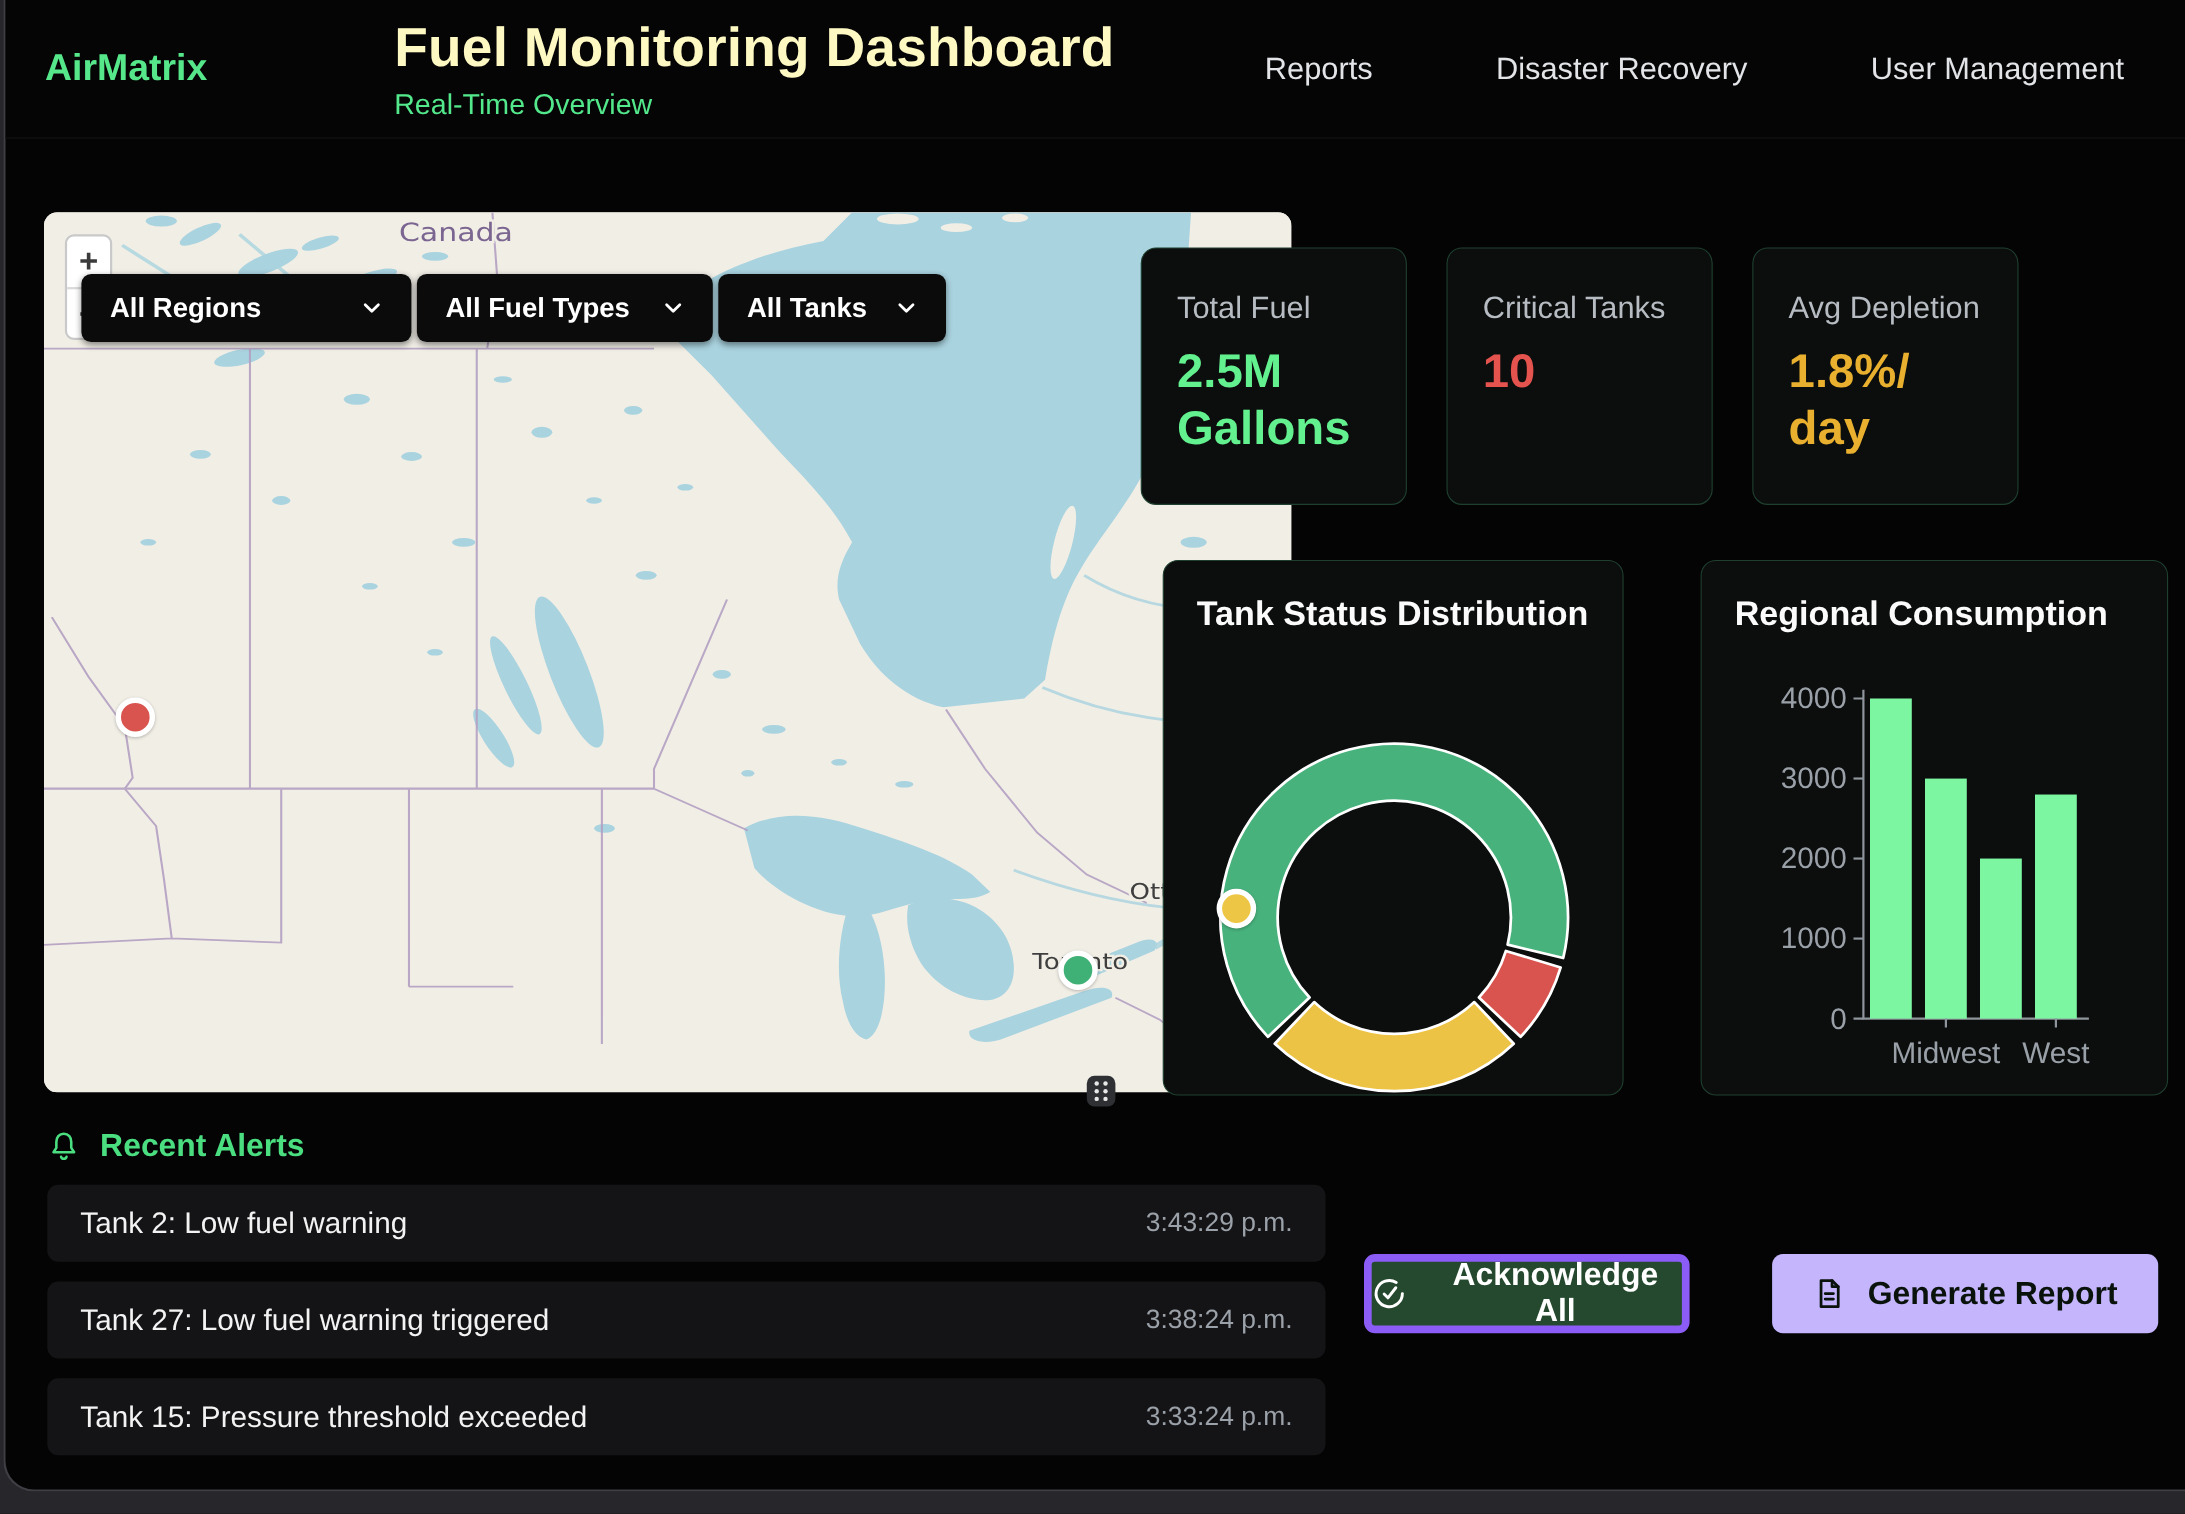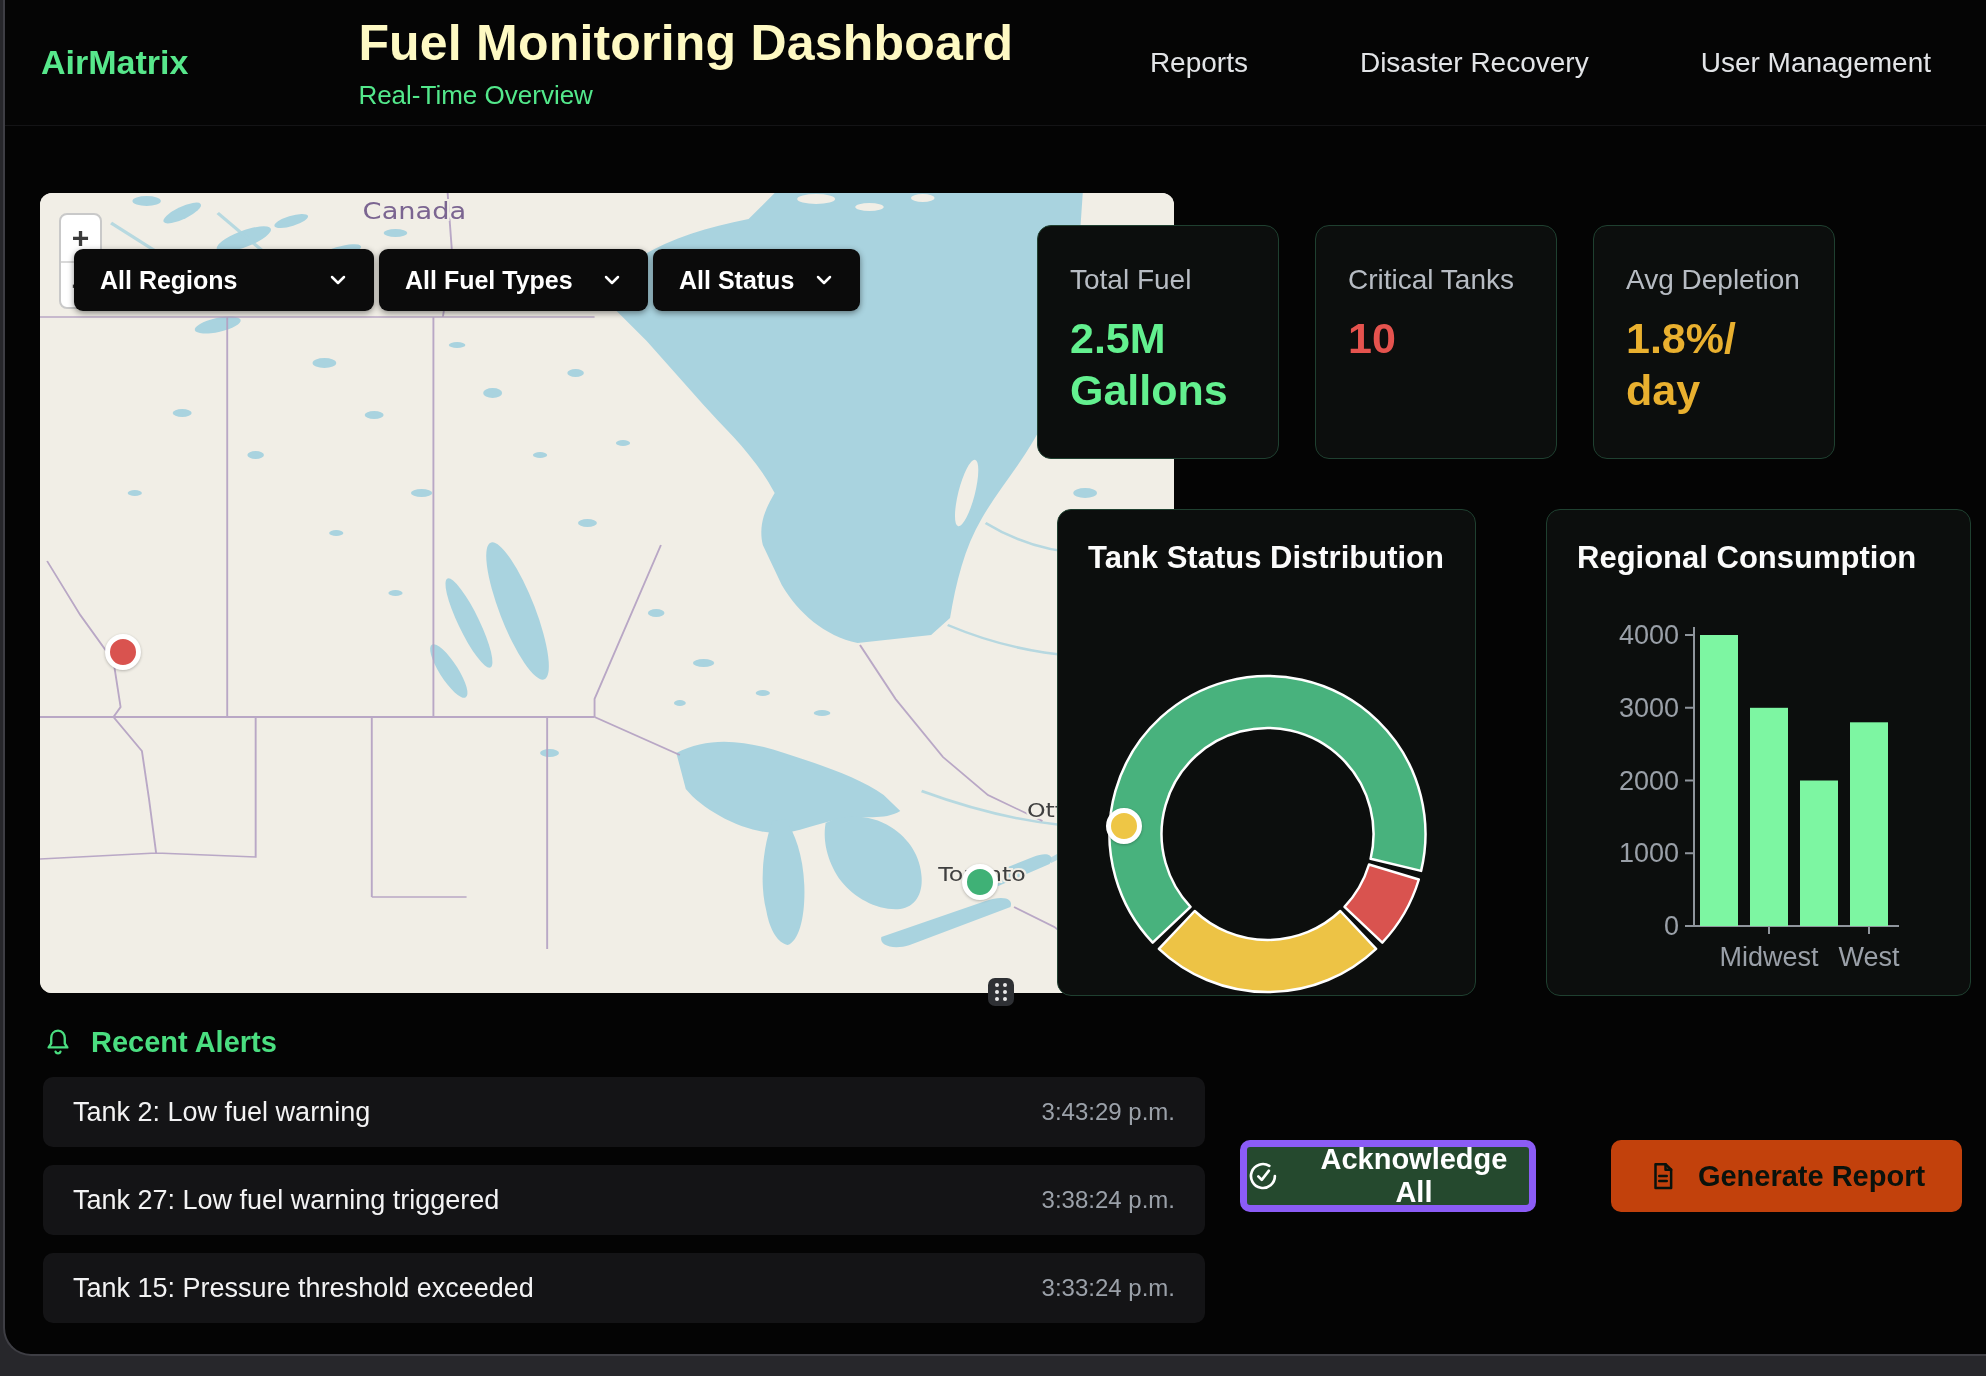--- a/index.html
+++ b/index.html
@@ -60,21 +60,21 @@
   .alerts-title { font-size:29px; font-weight:bold; color:#4ade80; }
   .alert-row { position:absolute; left:38px; width:1162px; height:70px; background:#141416;
     border-radius:10px; display:flex; align-items:center; justify-content:space-between;
     padding:0 30px; cursor:pointer;}
   .alert-text { font-size:27px; color:#f3f3f4; }
   .alert-time { font-size:24px; color:#9ba1a9; }
 
   .btn { position:absolute; height:72px; border-radius:10px; display:flex; align-items:center;
     justify-content:center; gap:20px; font-size:29px; font-weight:bold; cursor:pointer; border:0;}
   .btn-ack { left:1235px; top:1140px; width:296px; background:#25492e; border:7px solid #8b5cf6; color:#fff; }
-  .btn-gen { left:1606px; top:1140px; width:351px; background:#c2410c; color:#0a120c; }
+  .btn-gen { left:1606px; top:1140px; width:351px; background:#c4b5fd; color:#0a120c; }
 </style>
 </head>
 <body>
 
 <div class="window">
 
   <div class="header">
     <div class="logo">AirMatrix</div>
     <div class="titleblock">
       <div class="page-title">Fuel Monitoring Dashboard</div>
@@ -190,21 +190,21 @@
             <polyline points="6,9 12,15 18,9"></polyline>
           </svg>
       </div>
       <div class="filter f1">
         <span>All Fuel Types</span>
         <svg width="24" height="24" viewBox="0 0 24 24" fill="none" stroke="#fff" stroke-width="2.5" stroke-linecap="round" stroke-linejoin="round">
             <polyline points="6,9 12,15 18,9"></polyline>
           </svg>
       </div>
       <div class="filter f2">
-        <span>All Status</span>
+        <span>All Tanks</span>
         <svg width="24" height="24" viewBox="0 0 24 24" fill="none" stroke="#fff" stroke-width="2.5" stroke-linecap="round" stroke-linejoin="round">
             <polyline points="6,9 12,15 18,9"></polyline>
           </svg>
       </div>
     </div>
 
     <div class="marker" id="marker-0" style="left: 7.3%; top: 57.4%; background: rgb(217, 83, 79);"></div>
     <div class="marker" id="marker-1" style="left: 95.6%; top: 79.1%; background: rgb(238, 198, 69);"></div>
     <div class="marker" id="marker-2" style="left: 82.9%; top: 86.1%; background: rgb(63, 177, 118);"></div>
   </div>

